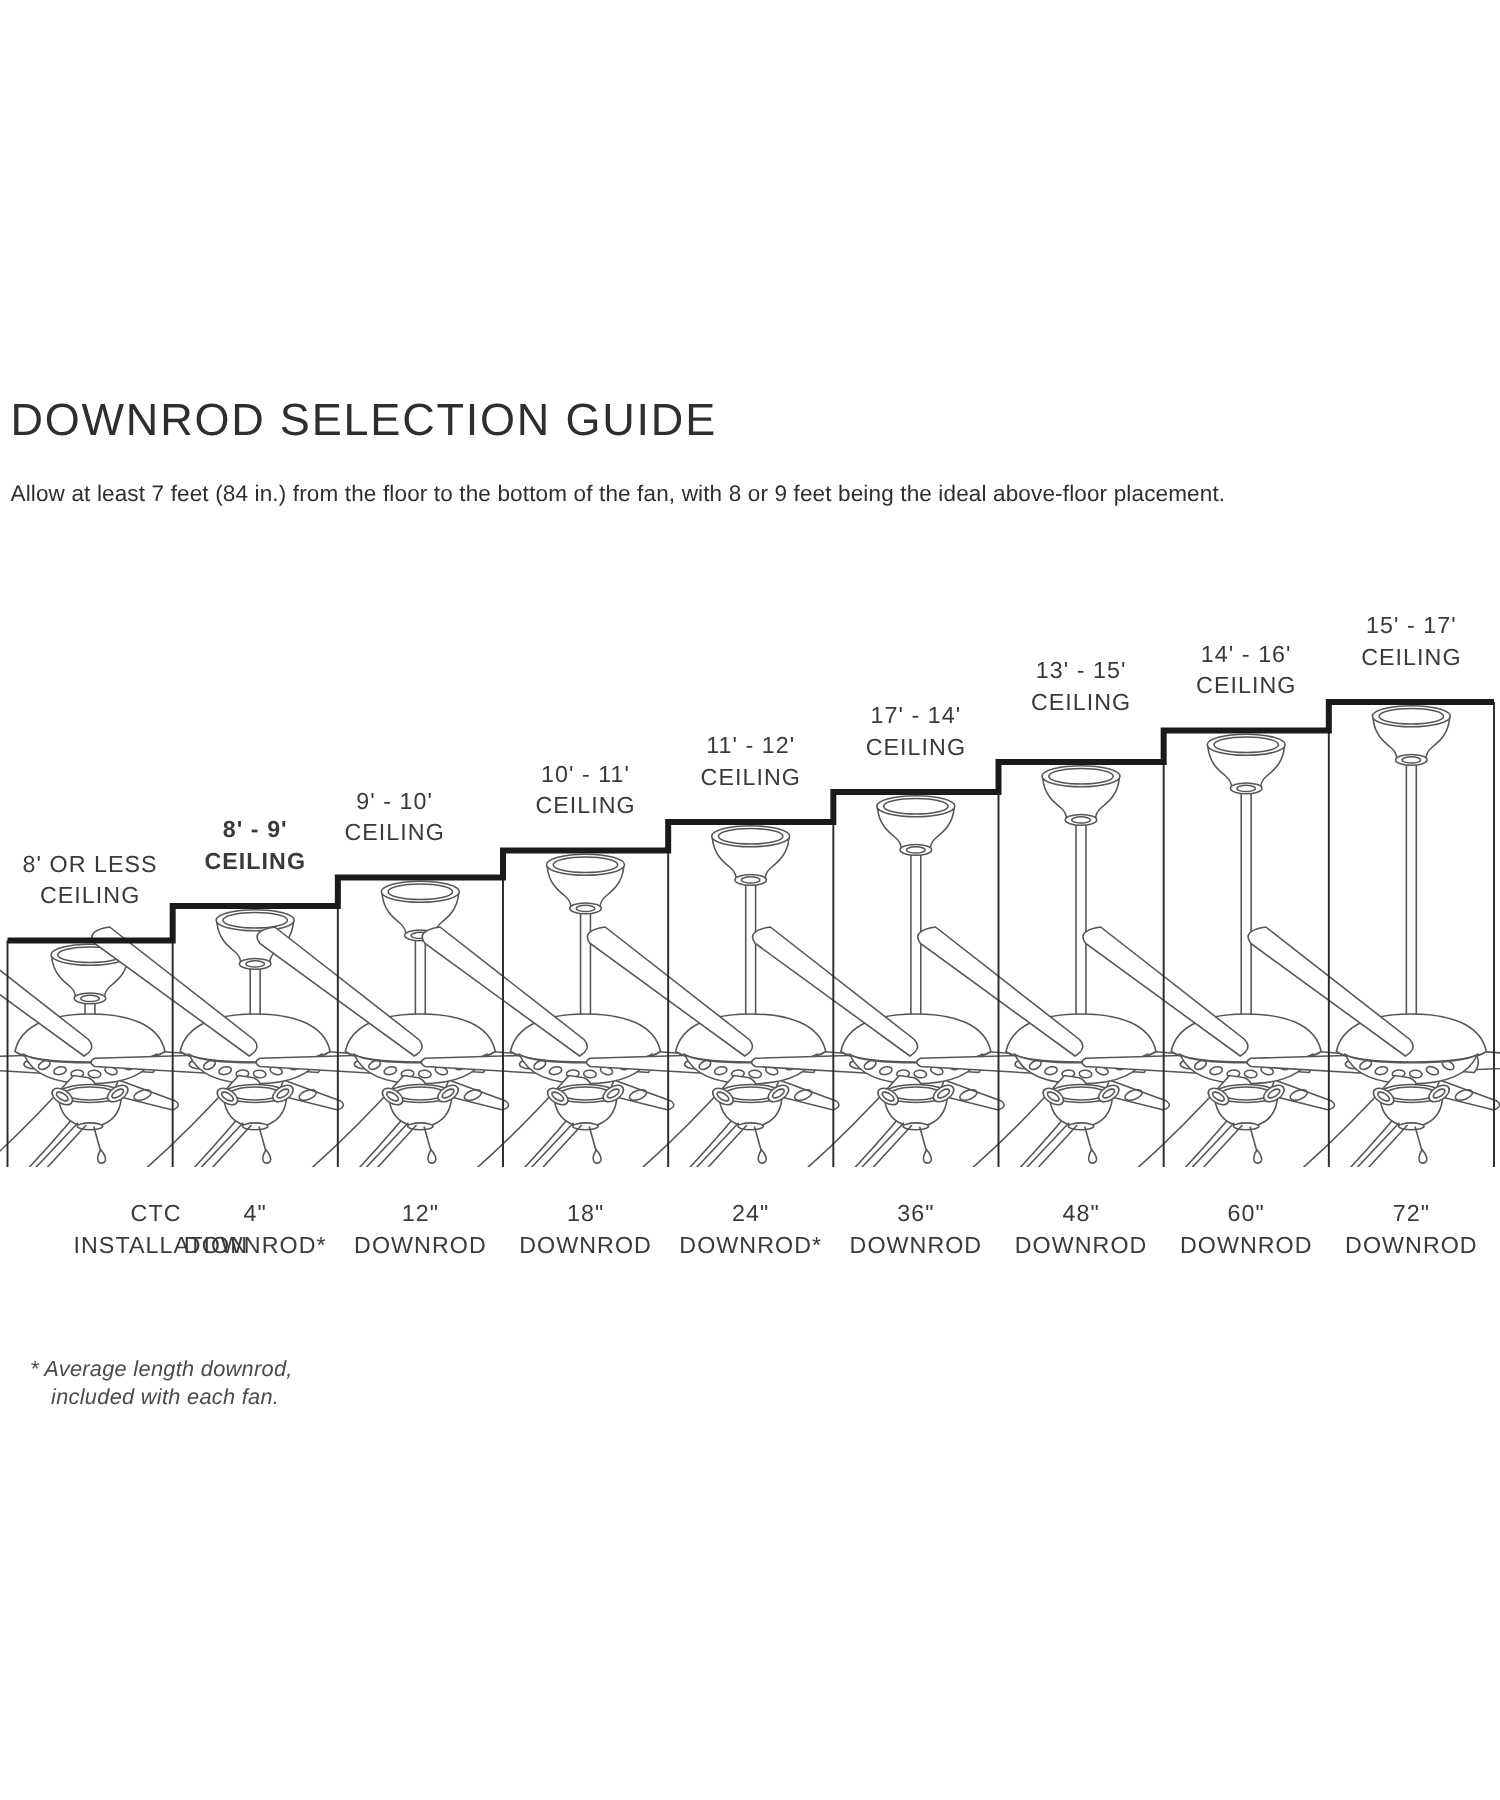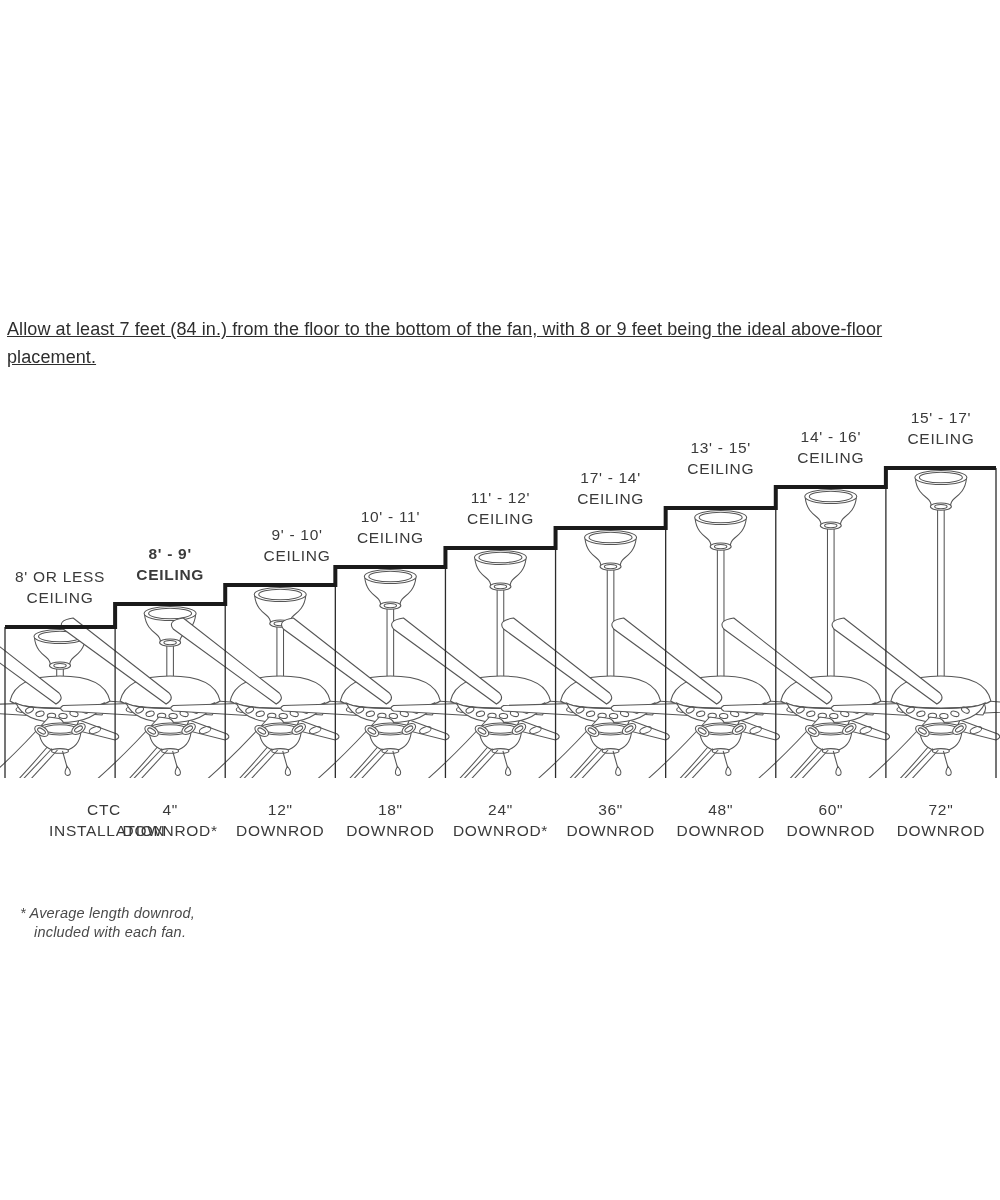--- a/index.html
+++ b/index.html
@@ -1,34 +1,35 @@
 <!DOCTYPE html>
 <html><head>
 <meta charset="utf-8">
 <style>
   html,body{margin:0;padding:0;background:#ffffff;}
   #canvas{position:relative;width:1000px;height:1200px;background:#fff;overflow:hidden;
           font-family:"Liberation Sans",sans-serif;}
   #page-title{position:absolute;left:7px;top:264px;margin:0;font-size:30px;font-weight:400;
           letter-spacing:1.2px;color:#2e2e2e;}
-  #intro-text{position:absolute;left:7px;top:316px;margin:0;width:932px;font-size:18px;
-          line-height:27.5px;color:#2e2e2e;letter-spacing:.1px;text-decoration:underline;}
+  #intro-text{position:absolute;left:7px;top:316px;margin:0;width:932px;font-size:15px;
+          line-height:27.5px;color:#2e2e2e;letter-spacing:.1px;}
   #diagram-svg{position:absolute;left:0;top:0;width:1000px;height:1200px;}
   .ceil-label,.rod-label{position:absolute;text-align:center;font-size:15.5px;line-height:21px;
           color:#3a3a3a;letter-spacing:.7px;white-space:nowrap;}
   .ceil-label span,.rod-label span{display:block;}
   #footnote{position:absolute;left:8px;top:892px;margin:12px;font-style:italic;font-size:14.5px;
           line-height:19px;color:#4a4a4a;letter-spacing:.2px;}
   #footnote .fn2{margin-left:14px;}
 </style>
 </head>
 <body>
 
 <div id="canvas">
 
+  <h1 id="page-title">DOWNROD SELECTION GUIDE</h1>
   <p id="intro-text">Allow at least 7 feet (84 in.) from the floor to the bottom of the fan, with 8 or 9 feet being the ideal above-floor placement.</p>
 
   <svg id="diagram-svg" viewBox="0 0 1000 1200" xmlns="http://www.w3.org/2000/svg">
       <defs>
         <clipPath id="artclip">
           <rect x="0" y="0" width="1000" height="778"></rect>
         </clipPath>
       </defs>
       <g clip-path="url(#artclip)">
         <g transform="translate(5,0)">
@@ -418,21 +419,21 @@
 
   <div id="labels">
     <div class="ceil-label" style="left: 5px; width: 110.111px; top: 566px;">
         <span>8' OR LESS</span>
         <span>CEILING</span>
       </div>
     <div class="ceil-label" style="left: 115.111px; width: 110.111px; top: 543px; font-weight: bold;">
         <span>8' - 9'</span>
         <span>CEILING</span>
       </div>
-    <div class="ceil-label" style="left: 242px; width: 110.111px; top: 524px;">
+    <div class="ceil-label" style="left: 208px; width: 110.111px; top: 524px;">
         <span>9' - 10'</span>
         <span>CEILING</span>
       </div>
     <div class="ceil-label" style="left: 335.333px; width: 110.111px; top: 506px;">
         <span>10' - 11'</span>
         <span>CEILING</span>
       </div>
     <div class="ceil-label" style="left: 445.444px; width: 110.111px; top: 487px;">
         <span>11' - 12'</span>
         <span>CEILING</span>

